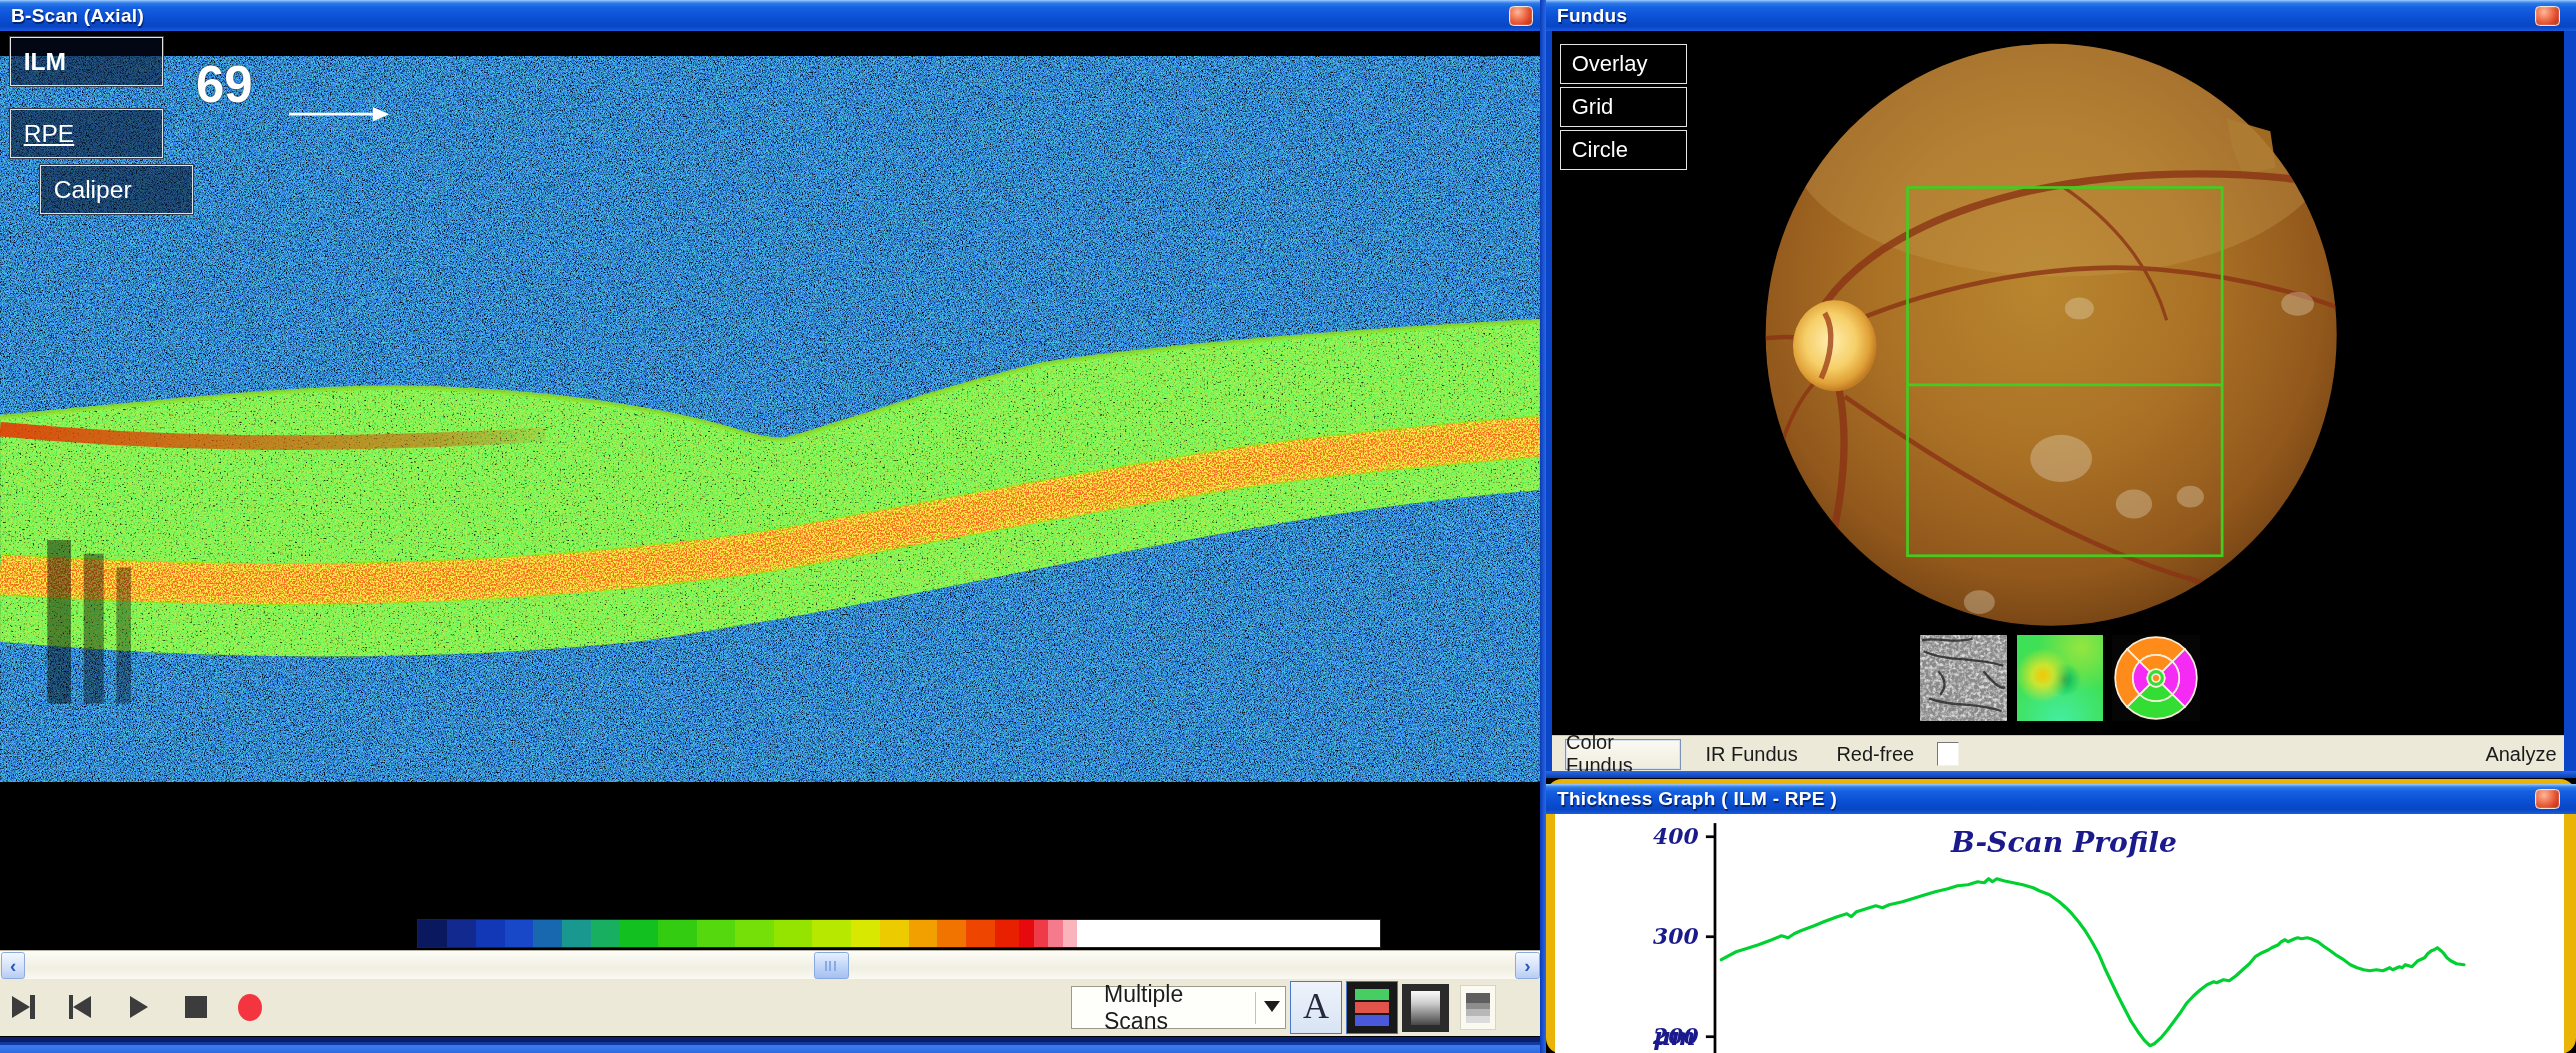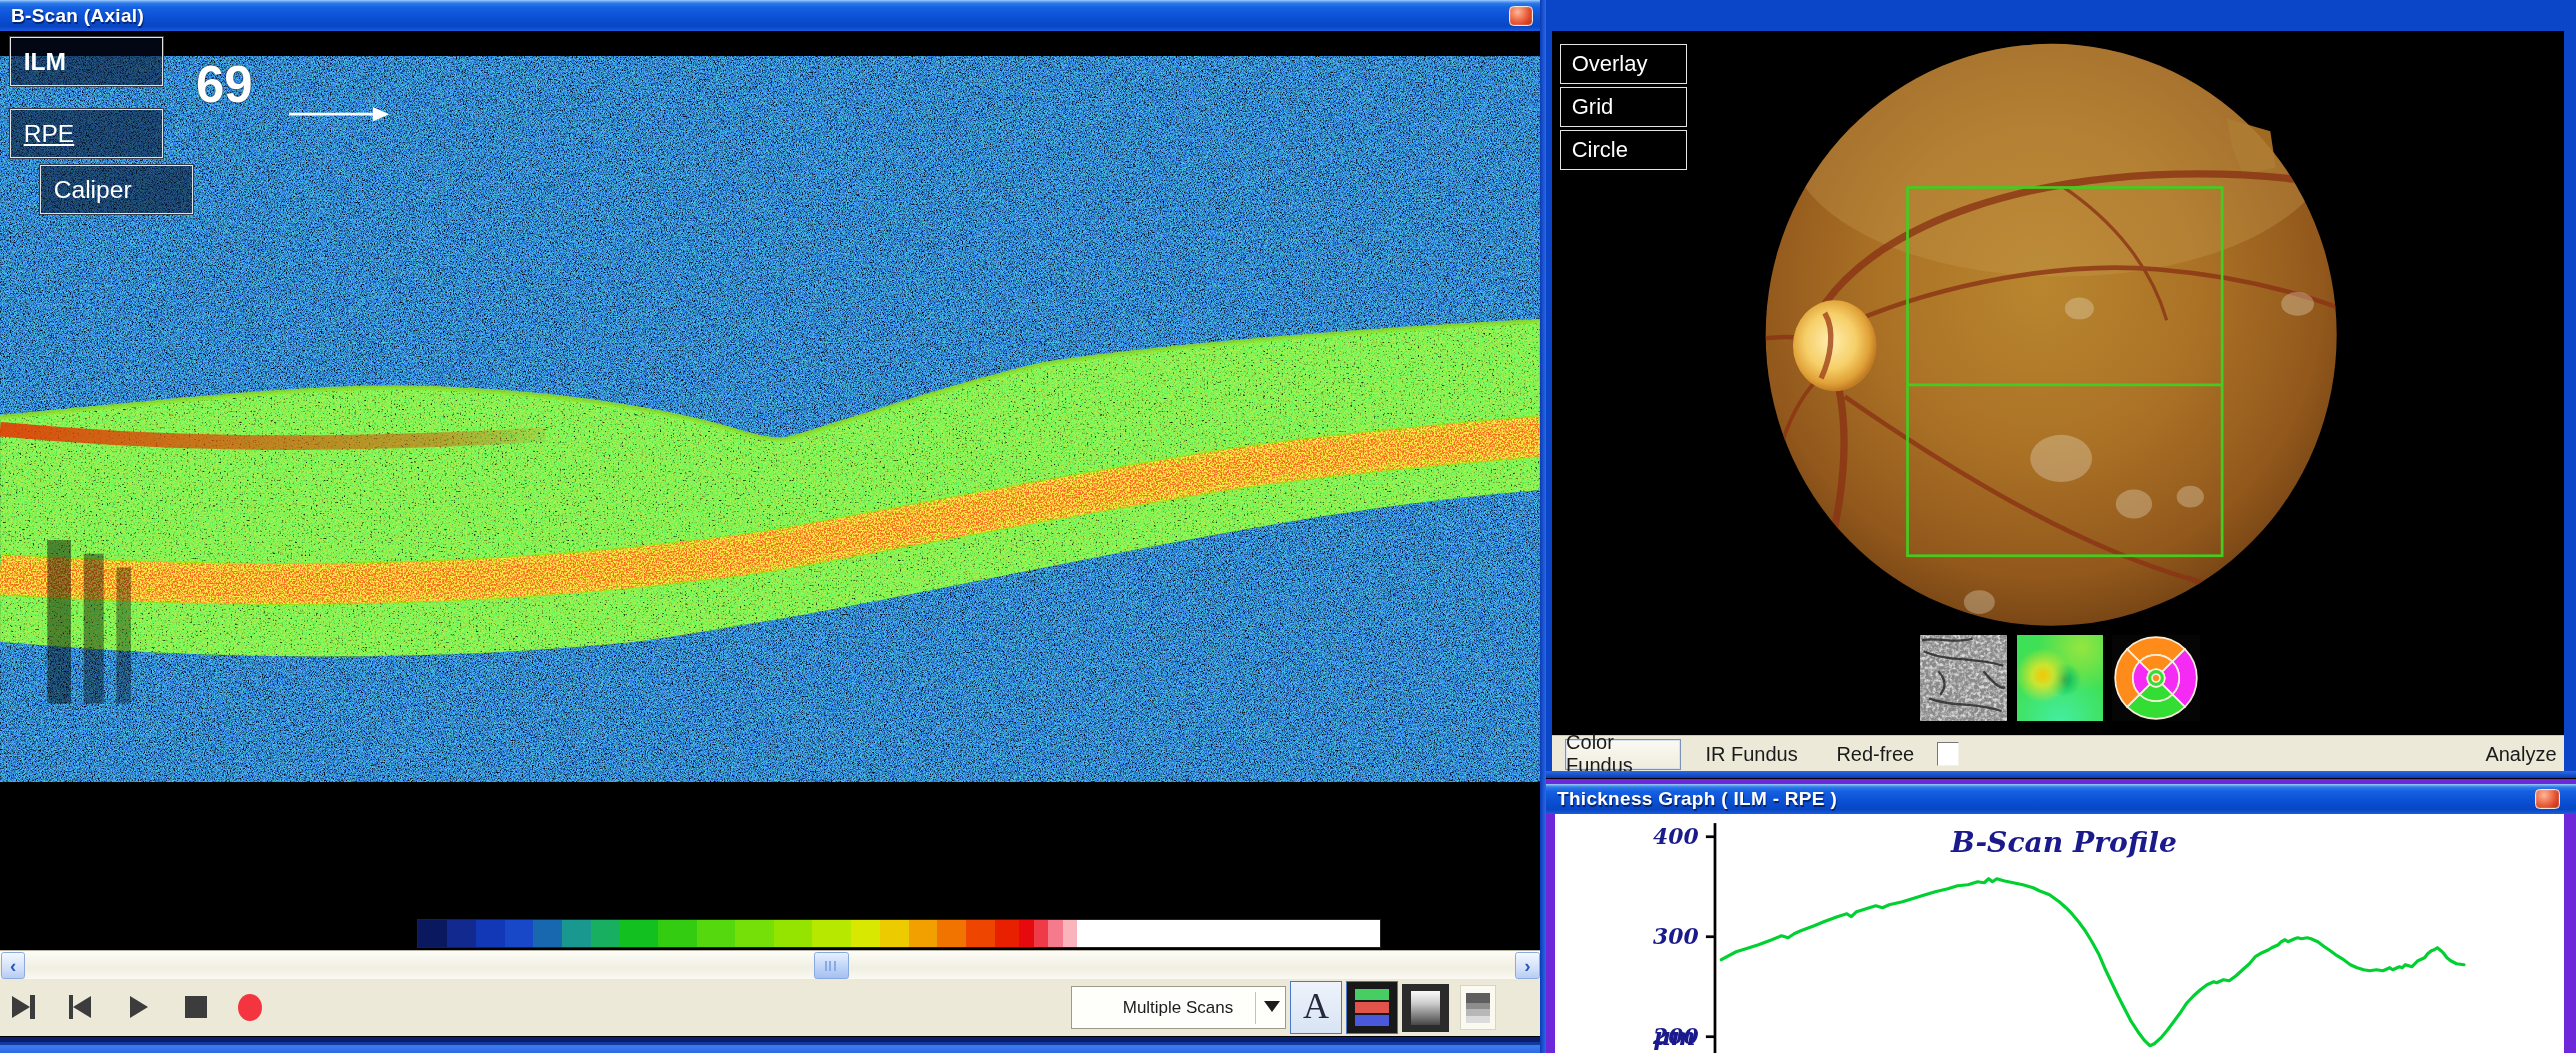--- a/index.html
+++ b/index.html
@@ -57,21 +57,21 @@
   .pb-btn{ position:absolute; top:9px; width:36px; height:38px; display:flex;
     align-items:center; justify-content:center; color:#3c3c3c; cursor:default; }
   .tri{ width:0; height:0; border-top:11.8px solid transparent; border-bottom:11.8px solid transparent; }
   .tri.r{ border-left:18px solid #3c3c3c; } .tri.l{ border-right:18px solid #3c3c3c; }
   .bar{ width:4.5px; height:23.6px; background:#3c3c3c; }
   .sq { width:22px; height:22px; background:#3c3c3c; }
   .dot{ width:23.6px; height:27px; border-radius:50%; background:#f4353f; }
   #combo{ position:absolute; left:1071px; top:7.3px; width:215px; height:43px;
     background:#fefefa; border:0.9px solid #9c9a8a; }
   #combo .cval{ position:absolute; left:0; right:33px; top:0; bottom:0; display:flex;
-    align-items:center; justify-content:center; font-size:17px; color:#1c1c1c;padding-left:32px; }
+    align-items:center; justify-content:center; font-size:23px; color:#1c1c1c;padding-left:32px; }
   #combo .csep{ position:absolute; right:29px; top:4.5px; bottom:4.5px; width:0.9px; background:#c4c2b2; }
   #combo .carr{ position:absolute; right:5.5px; top:13.6px; width:0; height:0;
     border-left:8.2px solid transparent; border-right:8.2px solid transparent; border-top:11.8px solid #1c1c1c; }
   .viewbtn{ position:absolute; top:1.8px; width:52px; height:53px; }
   .vb-sel{ border:1.8px solid #4a78c8; }
   #vb-a{ left:1290px; background:linear-gradient(180deg,#eef3fb,#d8e4f4);
     font-family:"Liberation Serif",serif; font-size:36px; color:#252a3e; text-align:center; line-height:49px; }
   #vb-color{ left:1346px; background:#181818; padding:7.3px 8.2px; }
   #vb-color i{ display:block; height:11px; margin-bottom:1.8px; }
   #vb-color .s1{ background:#46ce62; } #vb-color .s2{ background:#e0544c; } #vb-color .s3{ background:#4a58dc; }
@@ -99,21 +99,21 @@
     box-shadow:inset 0 0 0 0.9px #d7e2f0; font-size:20px; color:#1a1a1a;
     display:flex; align-items:center; justify-content:center; }
   .tab-label{ position:absolute; top:0; height:36px; display:flex; align-items:center;
     font-size:20px; color:#1a1a1a; }
   #cb-redfree{ position:absolute; left:385px; top:6.4px; width:22px; height:23.6px; background:#fff;
     border-top:1.8px solid #777; border-left:1.8px solid #777; border-right:1.8px solid #f4f2e8; border-bottom:1.8px solid #f4f2e8; }
   #fundus-bborder{ position:absolute; left:0; top:771px; width:1030px; height:7.3px;
     background:linear-gradient(180deg,#2a6ae8,#0b3bb4); }
 
   
-  #thick{ left:1546px; top:779px; width:1030px; height:275px; background:#6d28d9; }
+  #thick{ left:1546px; top:779px; width:1030px; height:275px; background:#eab308;border-radius:16px; }
   #thick .titlebar{ top:4.5px; height:30px; }
   #thick-client{ position:absolute; left:9px; top:35px; width:1009px; height:240px; background:#fff; }
 
   svg text{ font-family:"DejaVu Serif", serif; }
 </style>
 </head>
 <body>
 
 <div class="abs" id="bscan">
   <div class="titlebar">
@@ -252,20 +252,24 @@
     <div class="viewbtn" id="vb-inv">
         <i></i>
       </div>
   </div>
 
   <div class="abs" id="bscan-bottom"></div>
 </div>
 <div class="abs" id="bscan-rborder"></div>
 
 <div class="abs" id="fundus">
+  <div class="titlebar">
+    <span class="ttext">Fundus</span>
+    <span class="xp-close" style="right:16.4px;"></span>
+  </div>
 
   <div id="fundus-client">
     <svg width="1012" height="704" viewBox="0 0 1113 774">
       <defs>
         <radialGradient id="fgBase" cx="48%" cy="42%" r="62%">
           <stop offset="0" stop-color="#b9862f"></stop>
             <stop offset="0.45" stop-color="#ab7226"></stop>
           <stop offset="0.8" stop-color="#92581c"></stop>
             <stop offset="1" stop-color="#6e3f12"></stop>
         </radialGradient>

